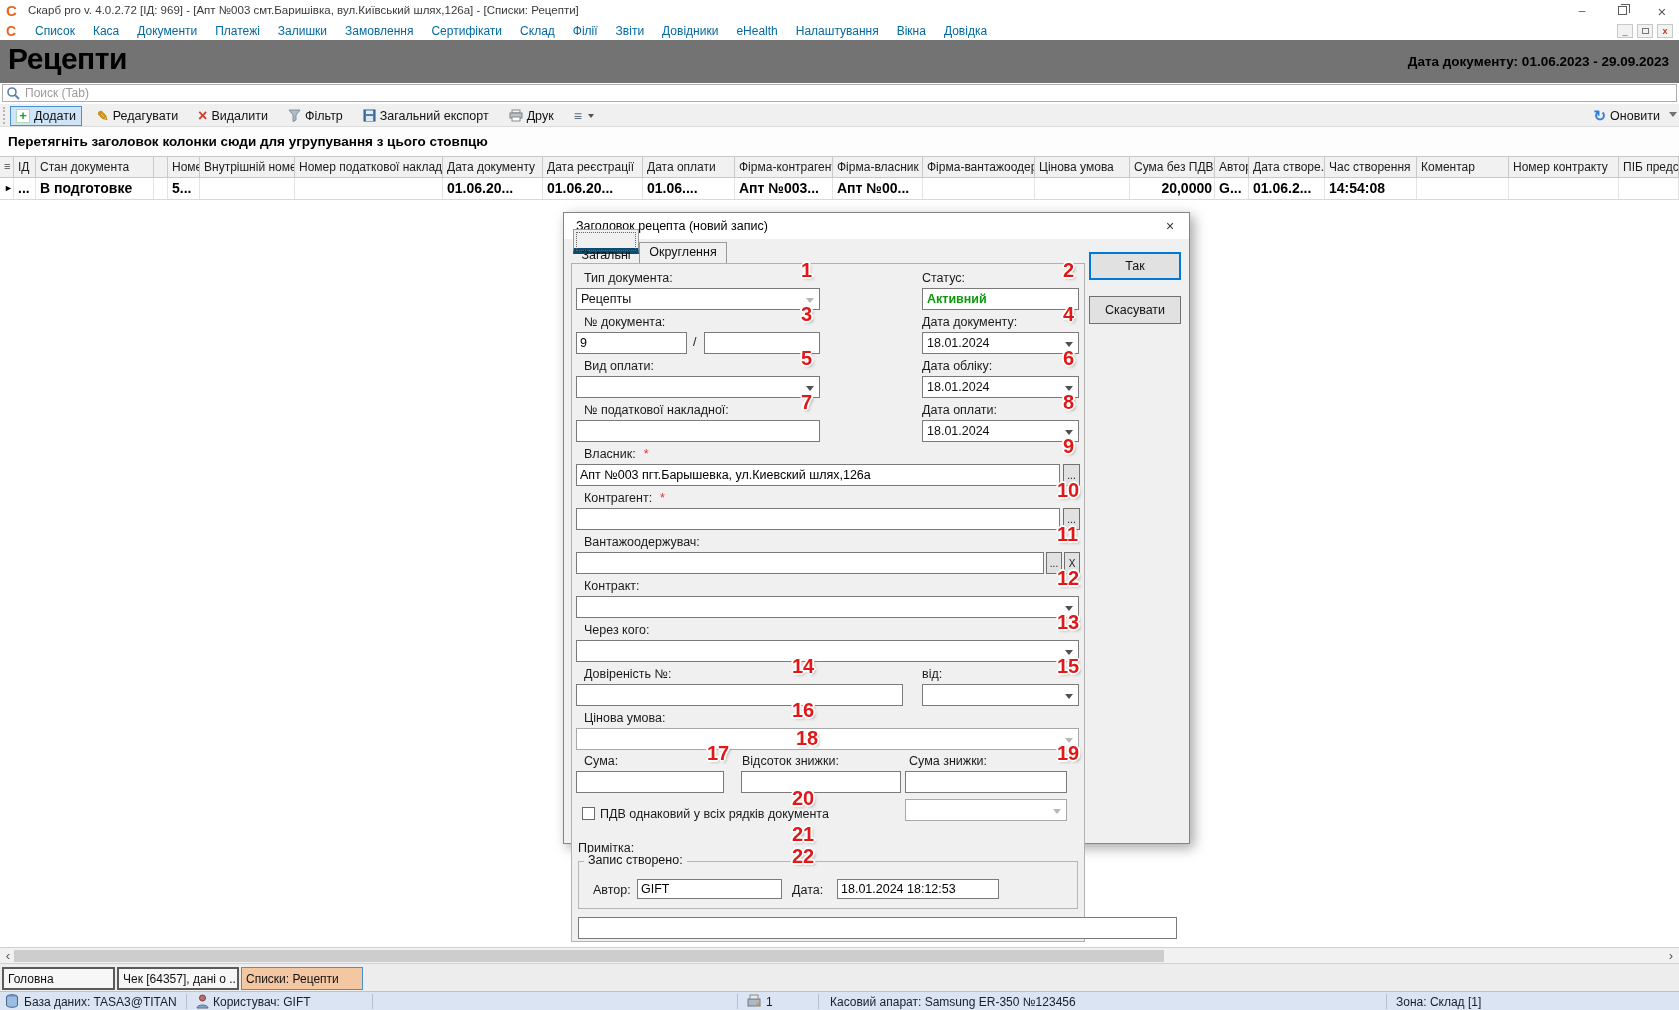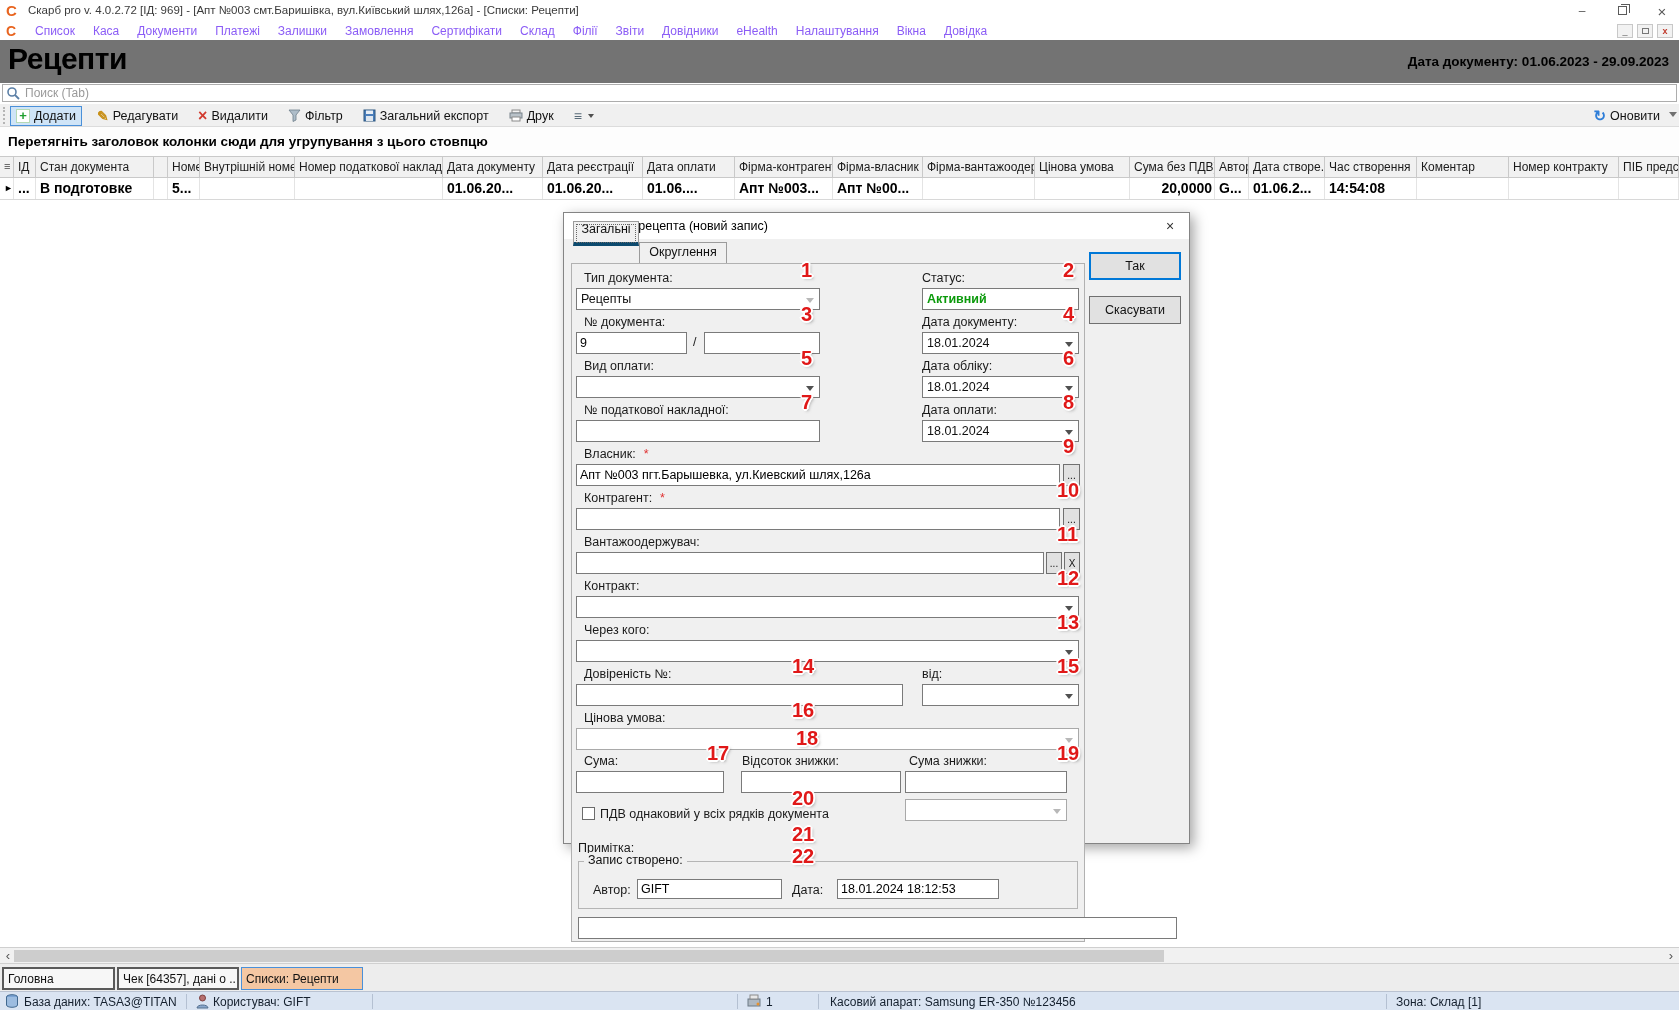--- a/index.html
+++ b/index.html
@@ -13,21 +13,21 @@
   .wtitle { position:absolute; left:28px; top:4px; font-size:11.5px; color:#3a3a3a; white-space:nowrap; }
   .wbtns { position:absolute; right:10px; top:0; height:22px; display:flex; gap:26px; align-items:center; color:#5a5a5a; }
   .wbtn { width:14px; text-align:center; font-size:12px; cursor:default; }
   .restore-glyph { display:inline-block; width:9px; height:9px; border:1px solid #5a5a5a; position:relative; }
   .restore-glyph:before { content:""; position:absolute; left:2px; top:-3px; width:8px; height:8px; border:1px solid #5a5a5a; border-bottom:none; border-left:none; }
 
   
   .menubar { position:absolute; left:0; top:22px; width:100%; height:18px; background:#fff; }
   .menu-logo { position:absolute; left:6px; top:1px; color:#e8641f; font-weight:bold; font-size:14px; }
   .menu-items { position:absolute; left:26px; top:0; display:flex; height:18px; align-items:center; }
-  .menu-item { padding:0 9px; font-size:12px; color:#8b5cf6; white-space:nowrap; }
+  .menu-item { padding:0 9px; font-size:12px; color:#0369a1; white-space:nowrap; }
   .mdi-btns { position:absolute; right:6px; top:2px; display:flex; gap:4px; }
   .mdi-btn { width:16px; height:14px; border:1px solid #c8c8c8; background:#f2f2f2; font-size:9px; line-height:12px; text-align:center; color:#666; }
   .mdi-btn.close { color:#c0392b; font-weight:bold; }
   .mdi-restore { display:inline-block; width:7px; height:6px; border:1px solid #777; margin-top:3px; }
 
   
   .band { position:absolute; left:0; top:40px; width:100%; height:43px; background:#737373; }
   .page-title { position:absolute; left:8px; top:2px; font-size:30px; font-weight:bold; color:#000; letter-spacing:-0.5px; }
   .daterange { position:absolute; right:10px; top:14px; font-size:13.5px; font-weight:bold; color:#000; }
 
@@ -78,21 +78,21 @@
   .statusbar { position:absolute; left:0; top:991px; width:100%; height:19px; background:#dae4f2; border-top:1px solid #b9c2d1; font-size:12px; color:#15202e; }
   .sb-item { position:absolute; top:3px; white-space:nowrap; }
   .sb-sep { position:absolute; top:2px; width:1px; height:15px; background:#b4c0d2; }
 
   
   .dialog { position:absolute; left:563px; top:212px; width:627px; height:632px; background:#f0f0f0; border:1px solid #848484; box-shadow:4px 4px 12px rgba(0,0,0,0.35); z-index:10; }
   .dlg-titlebar { position:absolute; left:0; top:0; width:100%; height:26px; background:#fff; }
   .dlg-title { position:absolute; left:12px; top:6px; font-size:12.5px; color:#000; }
   .dlg-close { position:absolute; left:597px; top:4px; width:18px; height:18px; text-align:center; font-size:14px; color:#333; line-height:18px; }
   .dlg-tab { position:absolute; font-size:12.5px; text-align:center; background:#f0f0f0; border:1px solid #9b9b9b; }
-  .tab-active { left:9px; top:8px; width:66px; height:25px; border-bottom:4px solid #0c4a6e; z-index:3; padding-top:0; outline:1px dotted #666; outline-offset:-4px; }
+  .tab-active { left:9px; top:16px; width:66px; height:25px; border-bottom:6px solid #0c4a6e; z-index:3; padding-top:18px; outline:1px dotted #666; outline-offset:-4px; }
   .tab-idle { left:75px; top:29px; width:88px; height:22px; padding-top:2px; }
   .tabpage { position:absolute; left:7px; top:50px; width:514px; height:679px; border:1px solid #b1b1b1; background:#f0f0f0; }
   .btn { position:absolute; left:525px; width:92px; height:28px; background:#e1e1e1; border:1px solid #707070; font-size:12.5px; text-align:center; padding-top:6px; }
   .btn-ok { top:39px; border:2px solid #0078d7; padding-top:5px; }
   .btn-cancel { top:83px; }
 
   .fl { position:absolute; font-size:12.5px; color:#1a1a1a; white-space:nowrap; }
   .req { color:#e03030; margin-left:8px; }
   .tin { position:absolute; height:22px; border:1px solid #7a7a7a; background:#fff; font-family:"Liberation Sans",sans-serif; font-size:12.5px; padding:0 3px; color:#000; }
   .combo { position:absolute; height:22px; border:1px solid #7a7a7a; background:#fff; }

